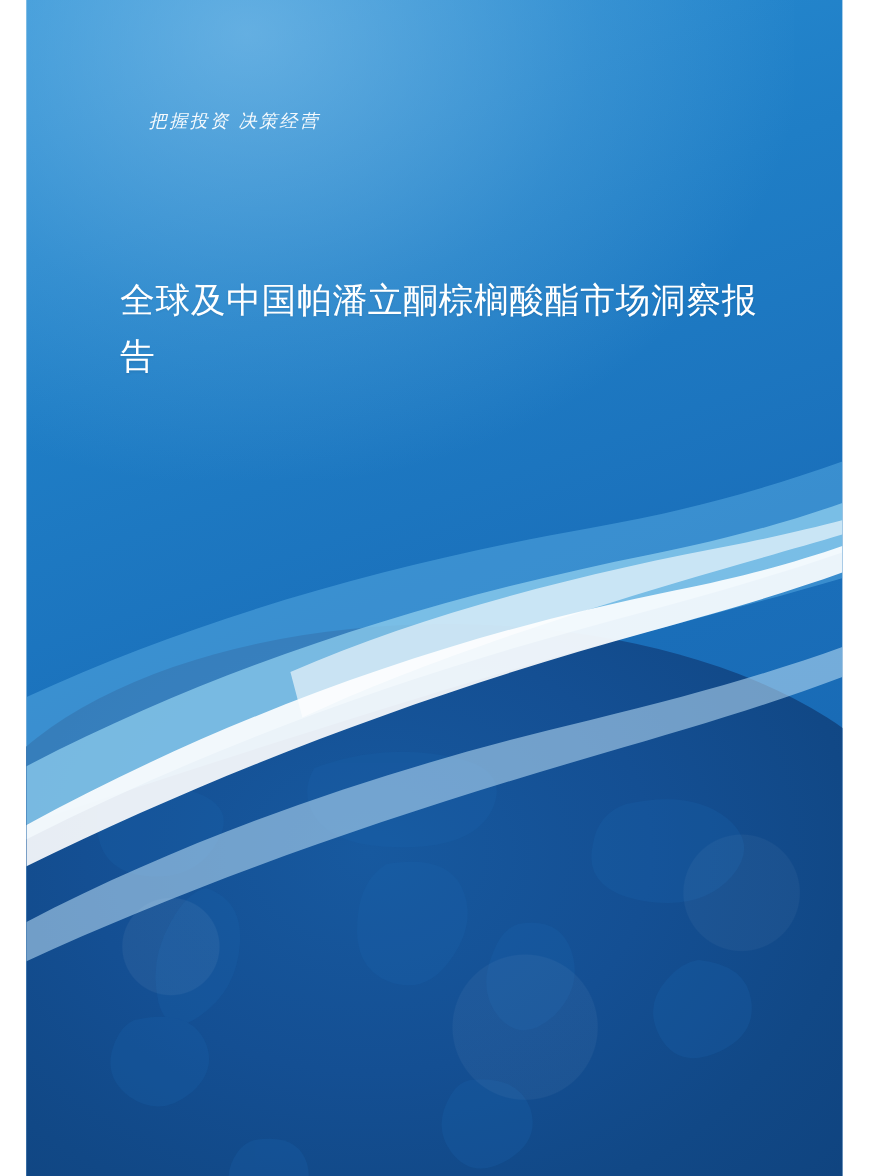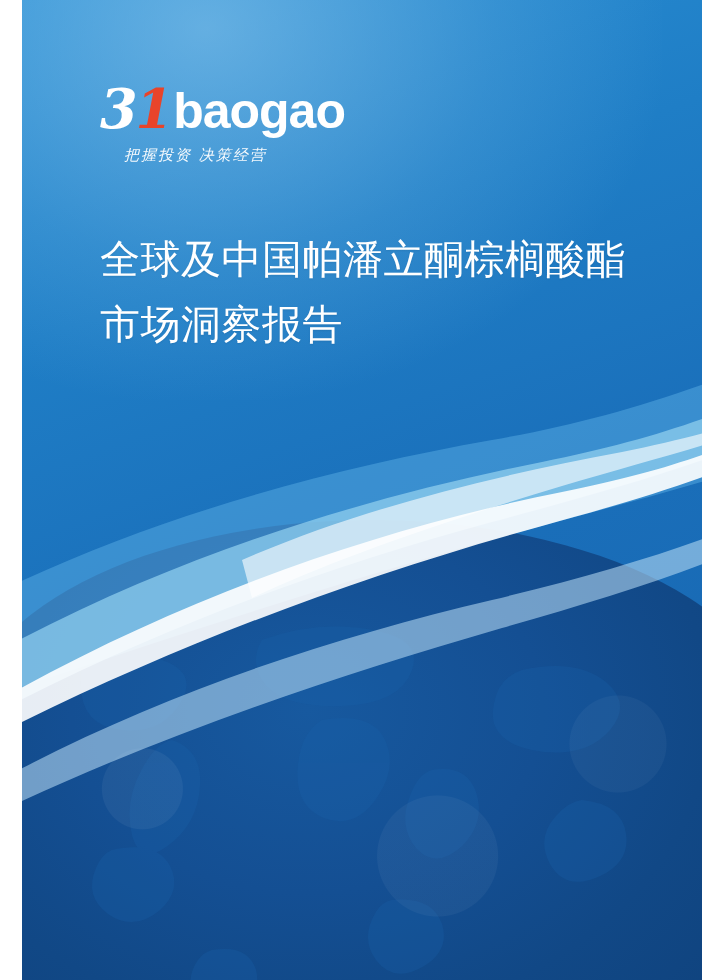--- a/index.html
+++ b/index.html
@@ -127,21 +127,21 @@
     opacity: 0.95;
   }
 
   
   .cover-title {
     position: absolute;
     left: 78px;
     top: 228px;
     width: 560px;
     font-family: Liberation Serif, serif;
-    font-size: 40px;
+    font-size: 29px;
     line-height: 1.62;
     color: #ffffff;
     font-weight: normal;
     letter-spacing: 0.5px;
     text-shadow: 0 1px 2px rgba(0,0,0,0.08);
   }
 </style>
 </head>
 <body>
 
@@ -174,23 +174,19 @@
       <path d="M-40 660 C 140 560, 330 500, 520 462 C 600 446, 660 428, 720 404 L 720 446 C 640 476, 560 498, 470 522 C 300 568, 130 630, -40 720 Z" fill="#8fcdee" opacity="0.75"></path>
 
       <path d="M-40 710 C 150 600, 350 530, 540 492 C 620 476, 670 460, 720 440 L 720 462 C 660 486, 600 504, 520 526 C 330 578, 140 650, -40 742 Z" fill="#ffffff" opacity="0.9"></path>
 
       <path d="M-40 790 C 120 700, 300 640, 470 600 C 570 576, 650 552, 720 524 L 720 548 C 650 578, 570 602, 480 628 C 300 680, 120 742, -40 820 Z" fill="#bfe2f7" opacity="0.55"></path>
 
       <path d="M220 560 C 330 512, 460 478, 600 452 C 640 444, 680 434, 700 428 L 704 438 C 660 452, 600 468, 540 486 C 420 522, 310 560, 230 598 Z" fill="#ffffff" opacity="0.6"></path>
     </svg>
 
     <div class="logo-block">
-      <div class="logo-row">
-        <span class="logo-31">3<span class="dot-red">1</span></span>
-        <span class="logo-word">baogao</span>
-      </div>
       <div class="logo-tagline">把握投资 决策经营</div>
     </div>
 
     <div class="cover-title">全球及中国帕潘立酮棕榈酸酯市场洞察报告</div>
 
   </div>
 </div>
 
 </body></html>

